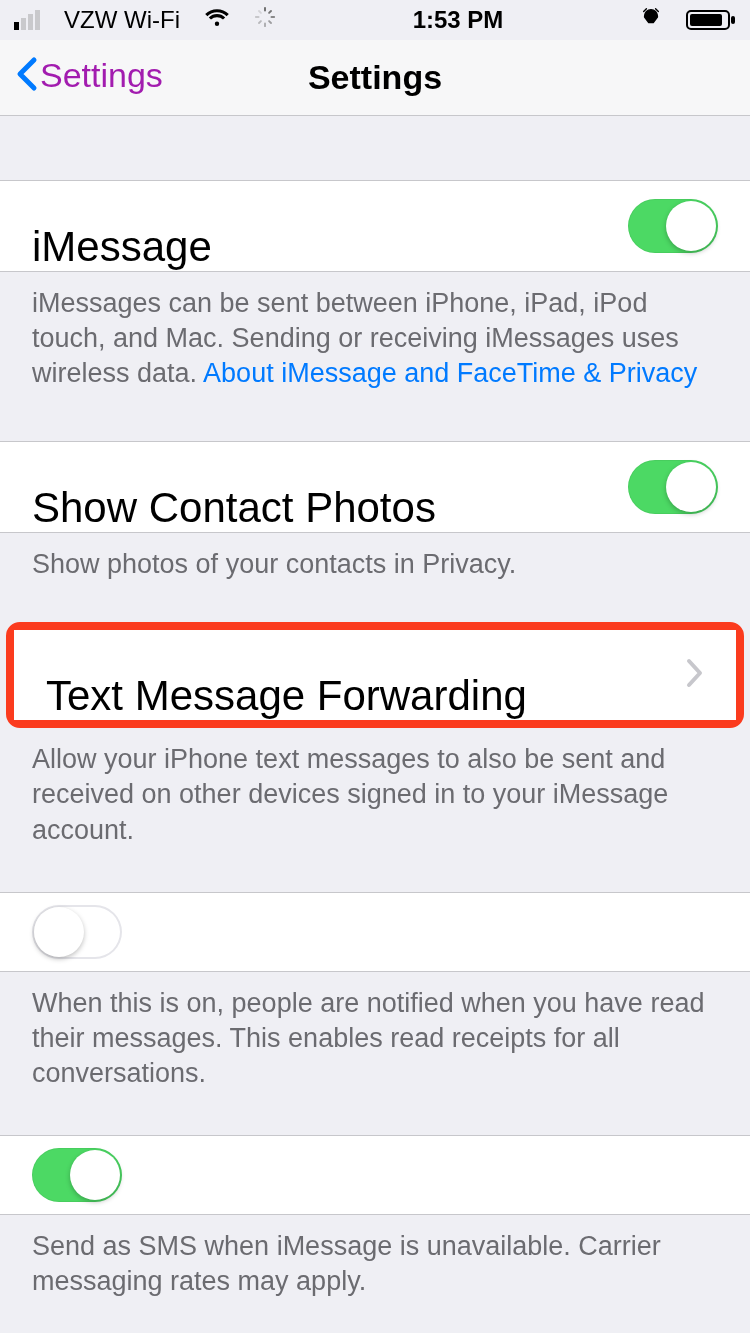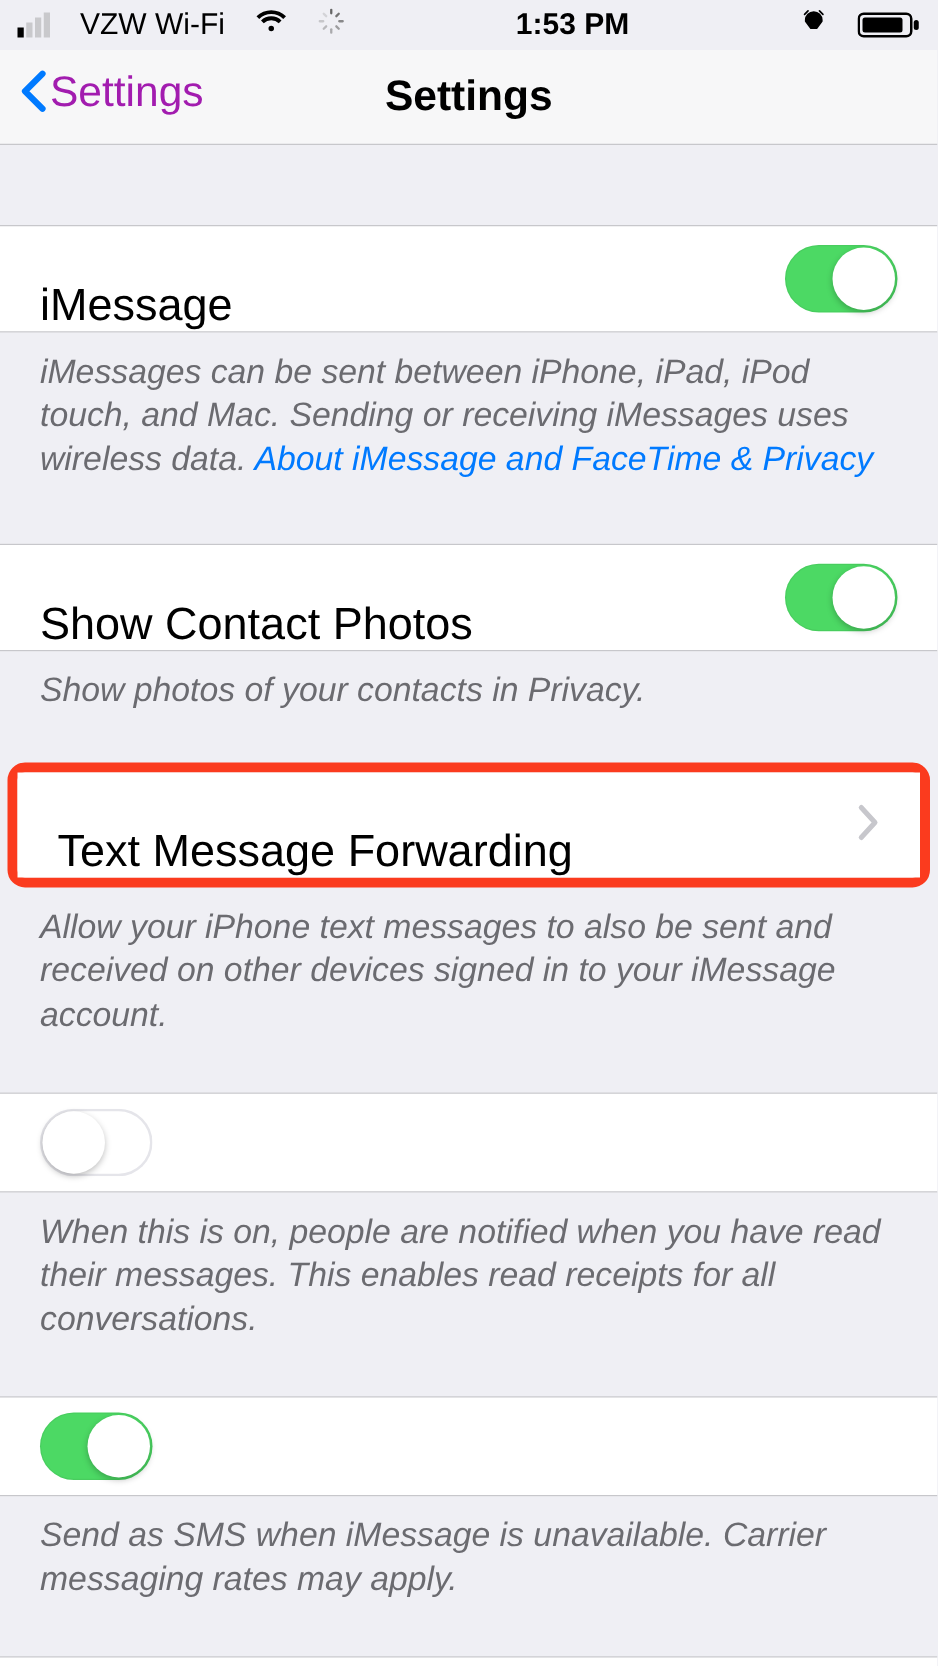--- a/index.html
+++ b/index.html
@@ -52,34 +52,33 @@
   .cell {
     background: #fff;
     min-height: 80px;
     display: flex;
     align-items: center;
     padding: 0 32px;
     justify-content: space-between;
     border-top: 1px solid #c7c7cb;
     border-bottom: 1px solid #c7c7cb;
   }
-  .cell-label { font-size: 36px; margin-top: 42px; }
+  .cell-label { font-size: 42px; margin-top: 42px; }
   .cell-detail {
     color: #8a8a8f;
     font-size: 32px;
     display: flex;
     align-items: center;
     gap: 12px;
   }
   .footer {
     padding: 14px 32px 22px 32px;
     color: #6b6b70;
     font-size: 27px;
     line-height: 1.3;
-    font-style: italic;
   }
   .footer a { color: #007aff; text-decoration: none; }
   
   .switch {
     width: 90px; height: 54px; border-radius: 27px; position: relative;
     background: #4cd964;
     box-shadow: inset 0 0 0 1px rgba(0,0,0,0.05);
   }
   .switch.off { background: #fff; box-shadow: inset 0 0 0 2px #e5e5ea; }
   .switch .knob {

